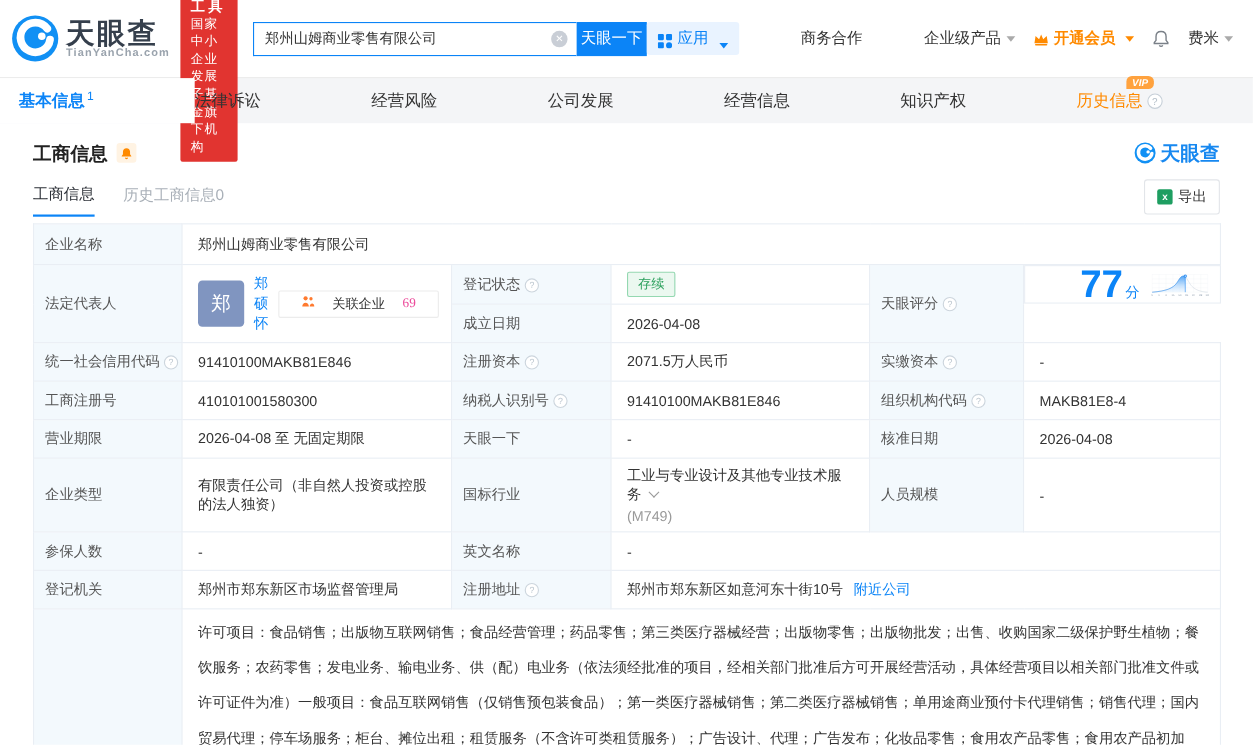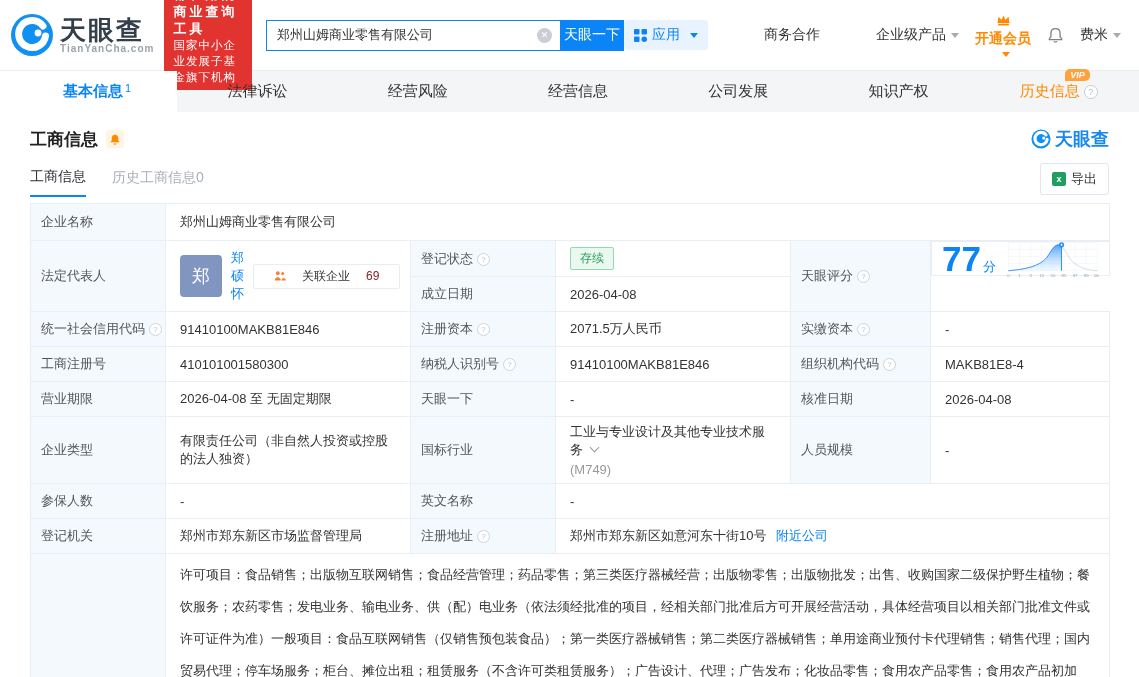--- a/index.html
+++ b/index.html
@@ -19,31 +19,31 @@
   .search-tabs { display:flex; }
   .stab { font-size:13px; color:#333; padding:3px 12px; cursor:pointer; }
   .stab.active { background:#0b84f7; color:#fff; }
   .search-row { display:flex; }
   .search-input-wrap { position:relative; }
   .search-input { width:294px; height:31px; border:1px solid #0b84f7; border-right:none; padding:0 30px 0 10px; font-size:13px; color:#333; outline:none; font-family:inherit;}
   .clear-icon { position:absolute; right:8px; top:8px; width:15px; height:15px; background:#c9ced6; color:#fff;
     border-radius:50%; font-size:9px; line-height:15px; text-align:center; cursor:pointer; }
   .search-btn { width:64px; height:31px; background:#0b84f7; color:#fff; border:none; font-size:14px; cursor:pointer; font-family:inherit;}
   .top-right { margin-left:auto; display:flex; align-items:center; gap:16px; font-size:14px; white-space:nowrap;}
-  .apps-btn { display:flex; align-items:center; gap:5px; background:#e9f3ff; color:#0b84f7; padding:6px 10px; border-radius:3px; cursor:pointer;}
+  .apps-btn { display:flex; align-items:flex-end; gap:5px; background:#e9f3ff; color:#0b84f7; padding:6px 10px; border-radius:3px; cursor:pointer;}
   .nav-link { color:#333; cursor:pointer; display:flex; align-items:center;margin-left:40px;}
-  .vip-link { color:#ff8a00; font-weight:bold; cursor:pointer; display:flex; align-items:center; gap:4px;flex-direction:column;}
+  .vip-link { color:#ff8a00; font-weight:bold; cursor:pointer; display:flex; align-items:center; gap:4px;}
   .user { display:flex; align-items:center; cursor:pointer;}
   .caret { display:inline-block; width:0; height:0; border-left:4px solid transparent; border-right:4px solid transparent;
     border-top:5px solid #0b84f7; margin-left:5px; }
   .caret.gray { border-top-color:#aaa; } .caret.orange { border-top-color:#ff8a00; }
 
   
   .tabbar { height:42px; background:#f4f5f7; border-top:1px solid #ececec; display:flex; }
-  .tab { flex:1; display:flex; align-items:center; justify-content:center; font-size:15px; color:#333; cursor:pointer; position:relative;}
+  .tab { flex:1; display:flex; align-items:center; justify-content:flex-start; font-size:15px; color:#333; cursor:pointer; position:relative;}
   .tab.active { background:#fff; color:#0b84f7; font-weight:bold;padding-left:17px; }
   .tab sup { font-size:11px; color:#0b84f7; margin-left:2px; font-weight:normal; position:relative; top:-4px;}
   .tab.history { color:#ff8a00; }
   .hist-wrap { position:relative; display:flex; align-items:center;}
   .vip-badge { position:absolute; top:-13px; right:8px; background:#ffa23e; color:#fff; font-size:9px; font-weight:bold;
     padding:1px 5px; border-radius:5px 5px 5px 0; font-style:italic;}
   .qicon { display:inline-block; width:14px; height:14px; border-radius:50%; border:1px solid #c6cfd8; color:#b4bfc9;
     font-size:9px; line-height:12px; text-align:center; margin-left:4px; background:#fff; cursor:pointer;}
 
   
@@ -65,23 +65,23 @@
   .info-table { width:1079px; border-collapse:collapse; table-layout:fixed; margin-top:4px; font-size:13px; }
   .info-table td { border:1px solid #e9eef4; padding:6px 14px; vertical-align:middle; color:#333; word-break:break-all;}
   .info-table td.lbl { background:#f3f9fd; color:#555; white-space:nowrap; padding:6px 10px; overflow:hidden;}
   tr.r1 td{ height:37px; } tr.rh td{ height:35px; } tr.r6 td{ height:54px; }
   .qicon2 { display:inline-block; width:13px; height:13px; border-radius:50%; border:1px solid #ccd5dd; color:#b9c4cd;
     font-size:8px; line-height:11px; text-align:center; margin-left:4px; vertical-align:1px; background:#fff; cursor:pointer;}
   .rep-cell { display:flex; align-items:center; gap:9px; }
   .avatar { width:42px; height:42px; background:#8095c0; color:#fff; font-size:18px; border-radius:4px;
     display:flex; align-items:center; justify-content:center; flex:none;}
   a.blue { color:#0b84f7; text-decoration:none; cursor:pointer; }
-  .rel-badge { display:inline-flex; align-items:center; gap:16px; border:1px solid #ececec; border-radius:2px;
+  .rel-badge { display:inline-flex; gap:16px; border:1px solid #ececec; border-radius:2px;
     padding:3px 20px; font-size:12px; color:#333; cursor:pointer; background:#fff; white-space:nowrap;}
-  .rel-count { color:#7f1d1d; }
+  .rel-count { color:#ec4899;font-family:Liberation Serif, serif; }
   .status-badge { display:inline-block; background:#ebf8f0; border:1px solid #94d8b1; color:#2ba05c;
     padding:2px 9px; border-radius:2px; font-size:12px; }
   .score-cell { display:flex; align-items:center; gap:10px; padding:4px 10px !important;}
   .score-num { color:#0b84f7; font-size:35px; font-weight:bold; line-height:1; }
   .score-unit { color:#0b84f7; font-size:13px; margin-left:2px;}
   .industry-code { color:#999; margin-top:3px; }
   .chev { display:inline-block; width:7px; height:7px; border-right:1.5px solid #999; border-bottom:1.5px solid #999;
     transform:rotate(45deg); margin-left:8px; vertical-align:3px; cursor:pointer;}
   .scope-row td.lbl { vertical-align:middle; }
   .scope-row td.val { vertical-align:top; line-height:32px; padding-top:5px; height:250px;}
@@ -159,24 +159,24 @@
     <span>基本信息</span>
     <sup>1</sup>
   </div>
   <div class="tab">
       <span>法律诉讼</span>
     </div>
   <div class="tab">
       <span>经营风险</span>
     </div>
   <div class="tab">
+      <span>公司发展</span>
+    </div>
+  <div class="tab">
       <span>经营信息</span>
-    </div>
-  <div class="tab">
-      <span>公司发展</span>
     </div>
   <div class="tab">
       <span>知识产权</span>
     </div>
   <div class="tab history">
     <span class="hist-wrap">
       <span class="vip-badge">VIP</span>
       <span>历史信息</span>
       <span class="qicon">?</span>
     </span>
@@ -247,21 +247,21 @@
       <td class="lbl">
         <span>登记状态</span><span class="qicon2">?</span>
       </td>
       <td>
         <span class="status-badge">存续</span>
       </td>
       <td class="lbl" rowspan="2">
         <span>天眼评分</span><span class="qicon2">?</span>
       </td>
       <td rowspan="2" class="score-cell">
-        <span style="white-space:nowrap;">
+        <span style="white-space:nowrap;margin-left:40px;">
           <span class="score-num">77</span><span class="score-unit">分</span>
         </span>
         <svg width="150" height="62" viewBox="0 0 150 62">
           <defs>
             <linearGradient id="g1" x1="0" y1="0" x2="0" y2="1">
               <stop offset="0" stop-color="#3f9af5" stop-opacity="0.9"></stop>
               <stop offset="1" stop-color="#d8ecff" stop-opacity="0.35"></stop>
             </linearGradient>
             <clipPath id="c1">
                   <rect x="0" y="0" width="90" height="52"></rect>

